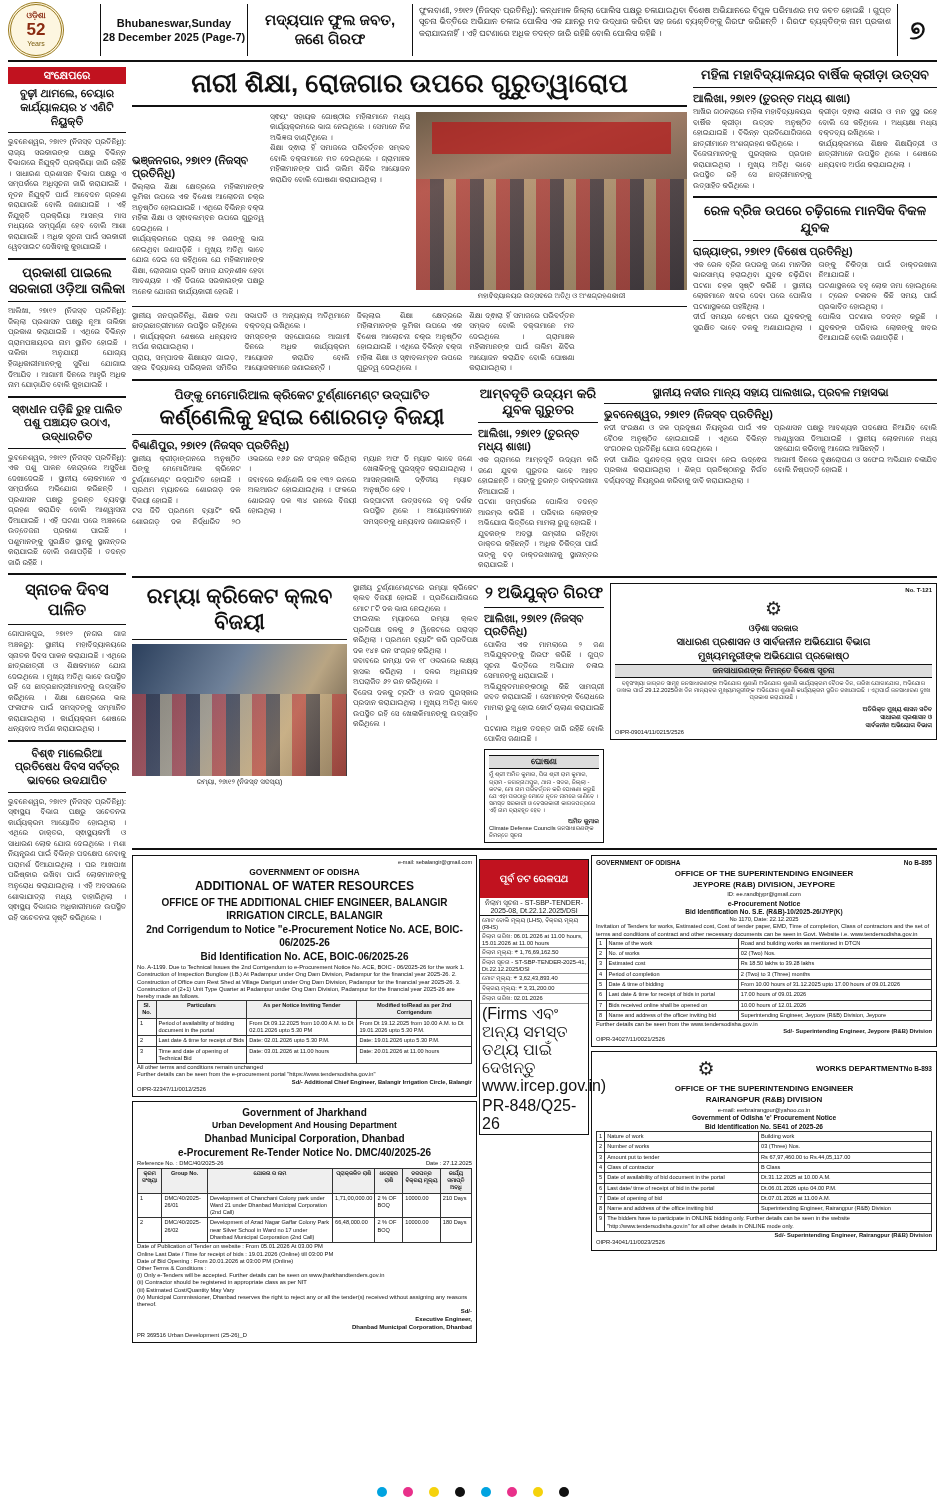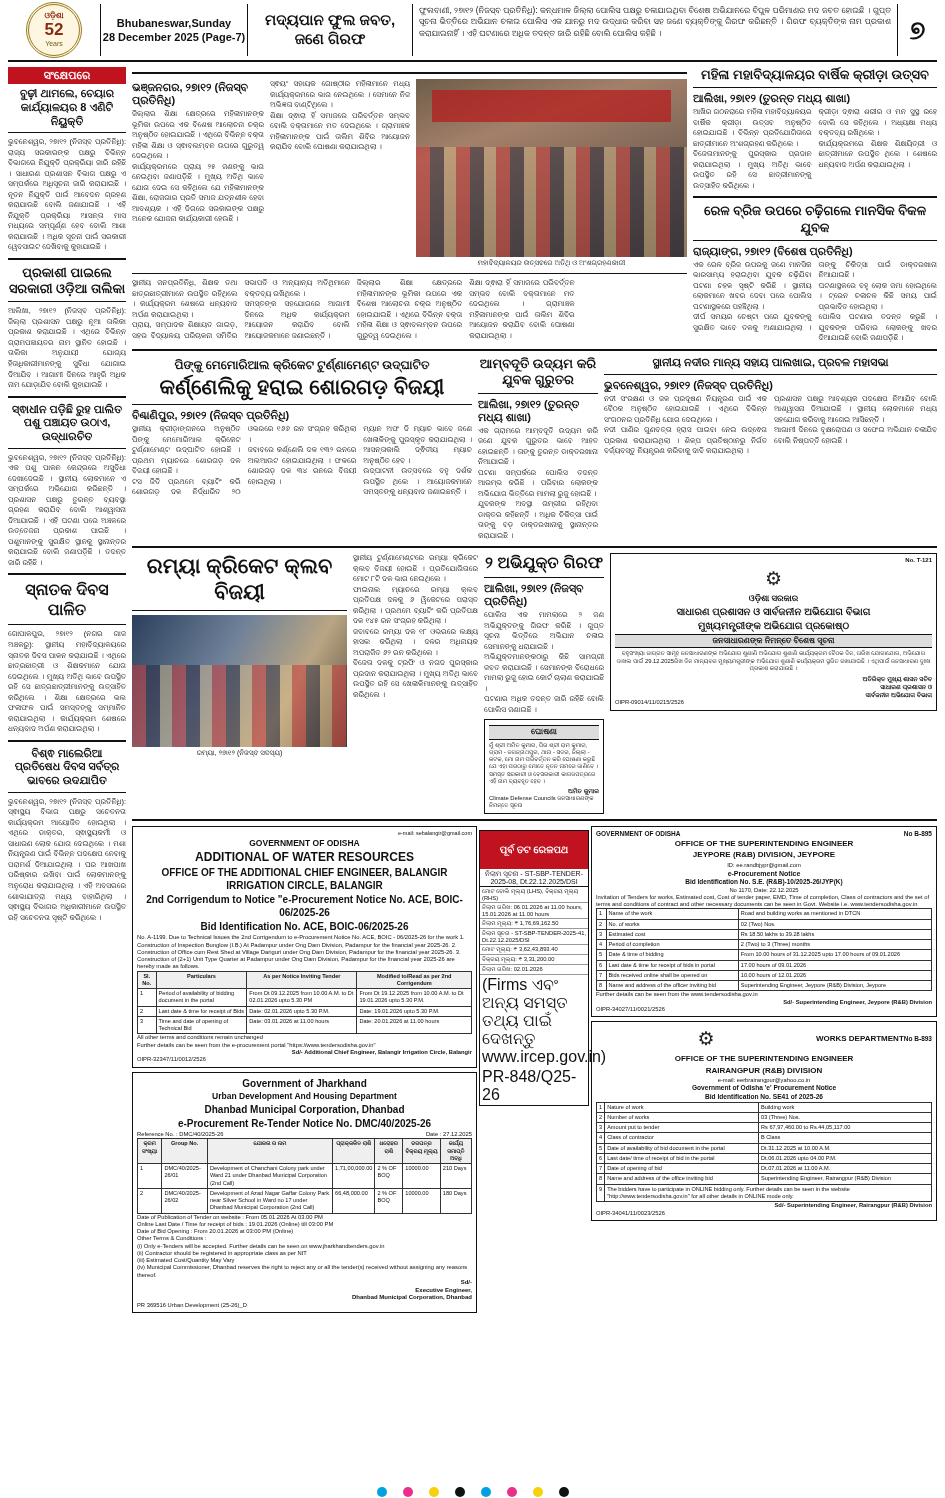--- a/index.html
+++ b/index.html
@@ -8,21 +8,21 @@
     width: 945px; height: 1498px;
     background: #ffffff;
     font-family: "Liberation Sans", sans-serif;
     color: #111;
     overflow: hidden;
   }
   .page { position: relative; width: 945px; height: 1498px; padding: 4px 8px; }
 
   
   .masthead { display:flex; align-items:stretch; border-bottom:2px solid #111; padding-bottom:4px; height:58px; }
-  .logo-box { width:92px; display:flex; align-items:center; justify-content:center; }
+  .logo-box { width:92px; display:flex; align-items:center; }
   .logo-circle {
     width:56px; height:56px; border-radius:50%;
     border:3px double #9a7b20; background:#fdf6e0;
     display:flex; flex-direction:column; align-items:center; justify-content:center;
     font-size:7px; color:#7a5d10; line-height:1.1;
   }
   .logo-circle .big { font-size:17px; font-weight:bold; color:#8a2b12; }
   .logo-circle .odia { font-size:8px; font-weight:bold; color:#8a2b12;}
   .dateline { width:148px; border-left:1px solid #111; border-right:1px solid #111;
      display:flex; flex-direction:column; align-items:center; justify-content:center; font-size:11px; font-weight:bold; }
@@ -113,21 +113,21 @@
     <div class="lead-text">ଫୁଲବାଣୀ, ୨୭ା୧୨ (ନିଜସ୍ବ ପ୍ରତିନିଧି): କନ୍ଧମାଳ ଜିଲ୍ଲା ପୋଲିସ ପକ୍ଷରୁ ଚଳାଯାଇଥିବା ବିଶେଷ ଅଭିଯାନରେ ବିପୁଳ ପରିମାଣର ମଦ ଜବତ ହୋଇଛି । ଗୁପ୍ତ ସୂଚନା ଭିତ୍ତିରେ ଅଭିଯାନ ଚଳାଇ ପୋଲିସ ଏକ ଯାନରୁ ମଦ ଉଦ୍ଧାର କରିବା ସହ ଜଣେ ବ୍ୟକ୍ତିଙ୍କୁ ଗିରଫ କରିଛନ୍ତି । ଗିରଫ ବ୍ୟକ୍ତିଙ୍କ ନାମ ପ୍ରକାଶ କରାଯାଇନାହିଁ । ଏହି ଘଟଣାରେ ଅଧିକ ତଦନ୍ତ ଜାରି ରହିଛି ବୋଲି ପୋଲିସ କହିଛି ।</div>
     <div class="page-no">୭</div>
   </div>
 
   <div class="body-grid">
 
     <div class="col col-1">
       <div class="sec-badge">ସଂକ୍ଷେପରେ</div>
 
       <div>
-        <div class="hl hl-xs">ବୁଢ଼ୀ ଥାମଲେ, ଚେୟାର କାର୍ଯ୍ୟାଳୟର 8 ଏଣିଟି ନିୟୁକ୍ତି</div>
+        <div class="hl hl-xs">ବୁଢ଼ୀ ଥାମଲେ, ଚେୟାର କାର୍ଯ୍ୟାଳୟର ୪ ଏଣିଟି ନିୟୁକ୍ତି</div>
         <div class="rule"></div>
         <div class="para">ଭୁବନେଶ୍ୱର, ୨୭ା୧୨ (ନିଜସ୍ବ ପ୍ରତିନିଧି): ରାଜ୍ୟ ସରକାରଙ୍କ ପକ୍ଷରୁ ବିଭିନ୍ନ ବିଭାଗରେ ନିଯୁକ୍ତି ପ୍ରକ୍ରିୟା ଜାରି ରହିଛି । ସାଧାରଣ ପ୍ରଶାସନ ବିଭାଗ ପକ୍ଷରୁ ଏ ସମ୍ପର୍କରେ ଅଧିସୂଚନା ଜାରି କରାଯାଇଛି । ନୂତନ ନିଯୁକ୍ତି ପାଇଁ ଆବେଦନ ଗ୍ରହଣ କରାଯାଉଛି ବୋଲି ଜଣାଯାଇଛି । ଏହି ନିଯୁକ୍ତି ପ୍ରକ୍ରିୟା ଆସନ୍ତା ମାସ ମଧ୍ୟରେ ସମ୍ପୂର୍ଣ୍ଣ ହେବ ବୋଲି ଆଶା କରାଯାଉଛି । ଅଧିକ ସୂଚନା ପାଇଁ ସରକାରୀ ୱେବସାଇଟ ଦେଖିବାକୁ କୁହାଯାଇଛି ।</div>
       </div>
       <div class="rule-thick"></div>
 
       <div>
         <div class="hl hl-sm">ପ୍ରକାଶୀ ପାଇଲେ ସରକାରୀ ଓଡ଼ିଆ ତାଲିକା</div>
         <div class="rule"></div>
         <div class="para">ଆଲିଖା, ୨୭ା୧୨ (ନିଜସ୍ବ ପ୍ରତିନିଧି): ଜିଲ୍ଲା ପ୍ରଶାସନ ପକ୍ଷରୁ ନୂଆ ତାଲିକା ପ୍ରକାଶ କରାଯାଇଛି । ଏଥିରେ ବିଭିନ୍ନ ଗ୍ରାମପଞ୍ଚାୟତର ନାମ ସ୍ଥାନିତ ହୋଇଛି । ତାଲିକା ଅନୁଯାୟୀ ଯୋଗ୍ୟ ହିତାଧିକାରୀମାନଙ୍କୁ ସୁବିଧା ଯୋଗାଇ ଦିଆଯିବ । ଆଗାମୀ ଦିନରେ ଆହୁରି ଅଧିକ ନାମ ଯୋଡ଼ାଯିବ ବୋଲି କୁହାଯାଇଛି ।</div>
       </div>
@@ -152,23 +152,24 @@
         <div class="rule"></div>
         <div class="para">ଭୁବନେଶ୍ୱର, ୨୭ା୧୨ (ନିଜସ୍ବ ପ୍ରତିନିଧି): ସ୍ଵାସ୍ଥ୍ୟ ବିଭାଗ ପକ୍ଷରୁ ସଚେତନତା କାର୍ଯ୍ୟକ୍ରମ ଆୟୋଜିତ ହୋଇଥିଲା । ଏଥିରେ ଡାକ୍ତର, ସ୍ଵାସ୍ଥ୍ୟକର୍ମୀ ଓ ସାଧାରଣ ଲୋକ ଯୋଗ ଦେଇଥିଲେ । ମଶା ନିୟନ୍ତ୍ରଣ ପାଇଁ ବିଭିନ୍ନ ପଦକ୍ଷେପ ନେବାକୁ ପରାମର୍ଶ ଦିଆଯାଇଥିଲା । ଘର ଆଖପାଖ ପରିଷ୍କାର ରଖିବା ପାଇଁ ଲୋକମାନଙ୍କୁ ଅନୁରୋଧ କରାଯାଇଥିଲା । ଏହି ଅବସରରେ ଶୋଭାଯାତ୍ରା ମଧ୍ୟ ବାହାରିଥିଲା । ସ୍ଵାସ୍ଥ୍ୟ ବିଭାଗର ଅଧିକାରୀମାନେ ଉପସ୍ଥିତ ରହି ସଚେତନତା ସୃଷ୍ଟି କରିଥିଲେ ।</div>
       </div>
     </div>
 
     <div class="col col-rest">
 
       <div style="display:flex; gap:6px;">
 
         <div style="width:555px;">
+          <div class="hl hl-xl">ନାରୀ ଶିକ୍ଷା, ରୋଜଗାର ଉପରେ ଗୁରୁତ୍ୱାରୋପ</div>
           <div class="rule-thick"></div>
           <div style="display:flex; gap:6px;">
-            <div style="width:132px;">
+            <div style="width:132px;margin-top:40px;">
               <div class="kicker">ଭଞ୍ଜନଗର, ୨୭ା୧୨ (ନିଜସ୍ବ ପ୍ରତିନିଧି)</div>
               <div class="para">ଜିଲ୍ଲାର ଶିକ୍ଷା କ୍ଷେତ୍ରରେ ମହିଳାମାନଙ୍କ ଭୂମିକା ଉପରେ ଏକ ବିଶେଷ ଆଲୋଚନା ଚକ୍ର ଅନୁଷ୍ଠିତ ହୋଇଯାଇଛି । ଏଥିରେ ବିଭିନ୍ନ ବକ୍ତା ମହିଳା ଶିକ୍ଷା ଓ ସ୍ଵାବଲମ୍ବନ ଉପରେ ଗୁରୁତ୍ୱ ଦେଇଥିଲେ ।</div>
               <div class="para">କାର୍ଯ୍ୟକ୍ରମରେ ପ୍ରାୟ ୨୫ ଜଣଙ୍କୁ ଭାଗ ନେଇଥିବା ଜଣାପଡ଼ିଛି । ମୁଖ୍ୟ ଅତିଥି ଭାବେ ଯୋଗ ଦେଇ ସେ କହିଥିଲେ ଯେ ମହିଳାମାନଙ୍କ ଶିକ୍ଷା, ରୋଜଗାର ପ୍ରତି ସମାଜ ଯତ୍ନଶୀଳ ହେବା ଆବଶ୍ୟକ । ଏହି ଦିଗରେ ସରକାରଙ୍କ ପକ୍ଷରୁ ଅନେକ ଯୋଜନା କାର୍ଯ୍ୟକାରୀ ହେଉଛି ।</div>
             </div>
             <div style="width:140px;">
               <div class="para">ସ୍ଵୟଂ ସହାୟକ ଗୋଷ୍ଠୀର ମହିଳାମାନେ ମଧ୍ୟ କାର୍ଯ୍ୟକ୍ରମରେ ଭାଗ ନେଇଥିଲେ । ସେମାନେ ନିଜ ଅଭିଜ୍ଞତା ବାଣ୍ଟିଥିଲେ ।</div>
               <div class="para">ଶିକ୍ଷା ଦ୍ଵାରା ହିଁ ସମାଜରେ ପରିବର୍ତ୍ତନ ସମ୍ଭବ ବୋଲି ବକ୍ତାମାନେ ମତ ଦେଇଥିଲେ । ଗ୍ରାମାଞ୍ଚଳ ମହିଳାମାନଙ୍କ ପାଇଁ ତାଲିମ ଶିବିର ଆୟୋଜନ କରାଯିବ ବୋଲି ଘୋଷଣା କରାଯାଇଥିଲା ।</div>
             </div>
             <div style="flex:1;">
               <div class="photo p1">

